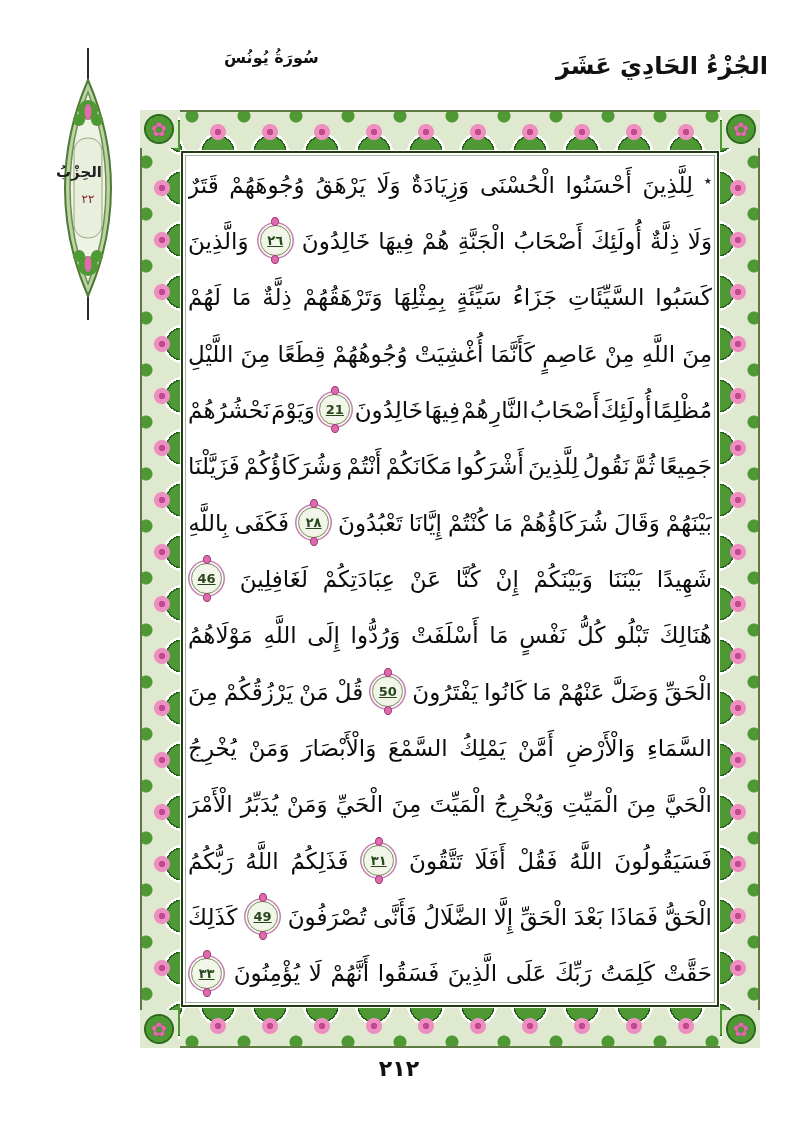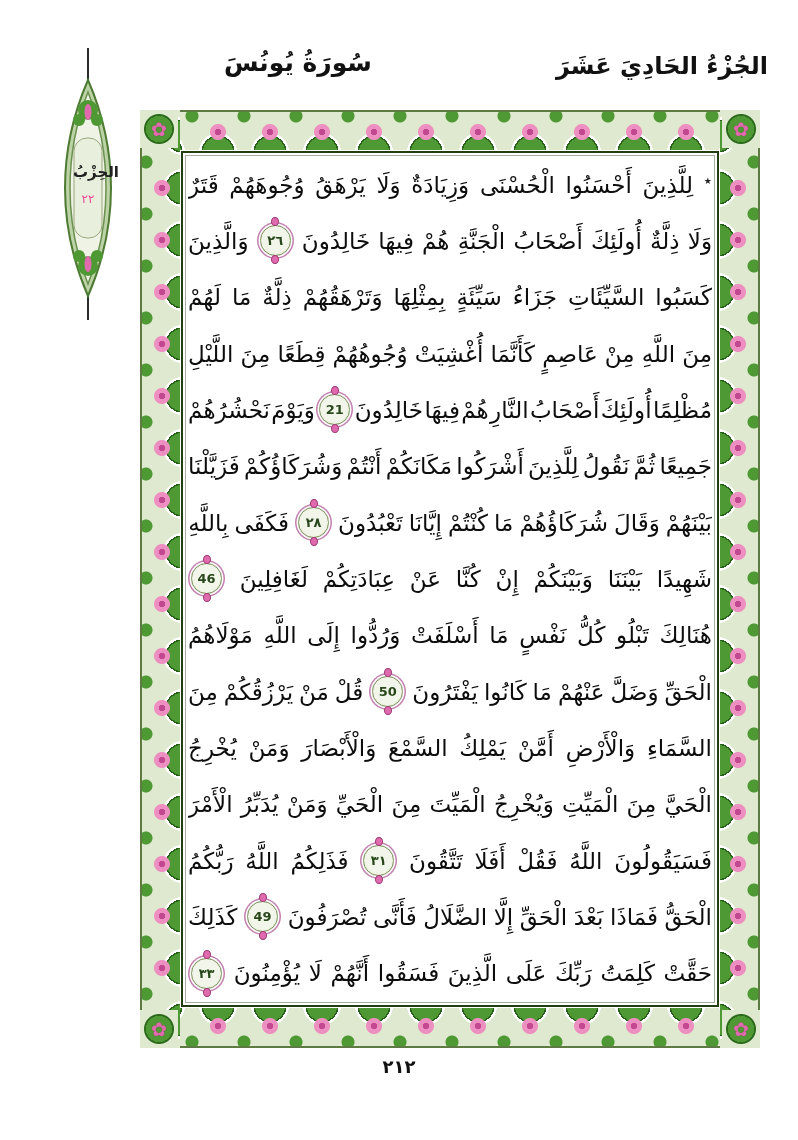--- a/index.html
+++ b/index.html
@@ -2,26 +2,26 @@
 <html lang="ar"><head>
 <meta charset="utf-8">
 <style>
   html,body{margin:0;padding:0;}
   body{
     width:798px;height:1140px;position:relative;background:#ffffff;
     font-family:"DejaVu Sans",sans-serif;color:#111;overflow:hidden;
   }
   
   .juz-title{position:absolute;top:52px;right:30px;font-size:24px;font-weight:600;direction:rtl;}
-  .surah-title{position:absolute;top:48px;left:224px;font-size:25px;font-weight:600;direction:rtl;}
+  .surah-title{position:absolute;top:48px;left:224px;font-size:16px;font-weight:600;direction:rtl;}
   
   .hizb-line{position:absolute;left:87px;top:48px;width:2px;height:272px;background:#2b2b2b;}
   .hizb-svg{position:absolute;left:53px;top:78px;}
-  .hizb-label{position:absolute;left:61px;top:163px;width:70px;text-align:center;font-size:15px;font-weight:600;direction:rtl;color:#222;}
-  .hizb-number{position:absolute;left:53px;top:192px;width:70px;text-align:center;font-size:12px;color:#ec4899;}
+  .hizb-label{position:absolute;left:44px;top:163px;width:70px;text-align:center;font-size:15px;font-weight:600;direction:rtl;color:#222;}
+  .hizb-number{position:absolute;left:53px;top:192px;width:70px;text-align:center;font-size:12px;color:#7f1d1d;}
   
   .frame{position:absolute;left:140px;top:110px;width:620px;height:938px;background:#fff;}
   .band{position:absolute;background-color:#dfe9d0;}
   .band-top{left:0;right:0;top:0;height:38px;background-repeat:repeat-x;background-size:52px 38px;border-top:2px solid #5c7a42;
     background-image:
       radial-gradient(circle at 26px 20px,#c2488f 0 3px,#ee8fc1 3px 7.5px,transparent 8.5px),
       radial-gradient(circle at 26px 40px,#4e9933 0 15px,#27611a 15px 16.5px,#ffffff 16.5px 19px,transparent 19px),
       radial-gradient(circle at 0px 4px,#4e9933 0 6px,transparent 7px),
       radial-gradient(circle at 52px 4px,#4e9933 0 6px,transparent 7px);}
   .band-bottom{left:0;right:0;bottom:0;height:38px;background-repeat:repeat-x;background-size:52px 38px;border-bottom:2px solid #5c7a42;
@@ -49,26 +49,26 @@
   .rule{position:absolute;inset:41px;border:2px solid #223d12;pointer-events:none;}
   .rule2{position:absolute;inset:45px;border:1px solid rgba(60,80,40,.45);pointer-events:none;}
   
   .textarea{position:absolute;left:48px;right:48px;top:48px;bottom:48px;display:flex;flex-direction:column;justify-content:space-between;direction:rtl;}
   .qline{display:flex;flex-direction:row;justify-content:space-between;align-items:center;height:53px;font-size:23px;font-weight:500;color:#0d0d0d;white-space:nowrap;overflow:hidden;}
   .qline .w{flex:0 0 auto;}
   .hizb-star{font-size:15px;color:#222;margin-top:-8px;}
   .verse-badge{position:relative;flex:0 0 auto;width:29px;height:29px;border-radius:50%;
     background:radial-gradient(circle at 50% 45%,#f2f6ea 0 60%,#e2ecd2 100%);
     border:1.5px solid #7e975d;box-shadow:0 0 0 1.5px #fff,0 0 0 3px #c27fae;
-    display:flex;align-items:center;justify-content:center;font-size:13px;font-weight:600;color:#28471b;margin:0 3px;}
+    display:flex;align-items:center;justify-content:center;font-size:13px;font-weight:600;color:#28471b;margin:0 3px;text-decoration:underline;}
   .verse-badge::before,.verse-badge::after{content:"";position:absolute;left:50%;transform:translateX(-50%);
     width:6px;height:7px;border-radius:50%;background:#e06aae;border:1px solid #9c3b74;}
   .verse-badge::before{top:-9px;} .verse-badge::after{bottom:-9px;}
   
-  .page-number{position:absolute;top:1056px;left:0;width:798px;text-align:center;font-size:18px;font-weight:600;}
+  .page-number{position:absolute;top:1056px;left:0;width:798px;text-align:center;font-size:22px;font-weight:600;}
 </style>
 </head>
 <body>
 
 <div class="juz-title">الجُزْءُ الحَادِيَ عَشَرَ</div>
 <div class="surah-title">سُورَةُ يُونُسَ</div>
 
 <div class="hizb-line"></div>
 <svg class="hizb-svg" width="70" height="220" viewBox="0 0 70 220" aria-hidden="true">
   <path d="M35,2 Q12,55 12,110 Q12,165 35,218 Q58,165 58,110 Q58,55 35,2 Z" fill="#bcd3a6" stroke="#4e7a33" stroke-width="2"></path>

